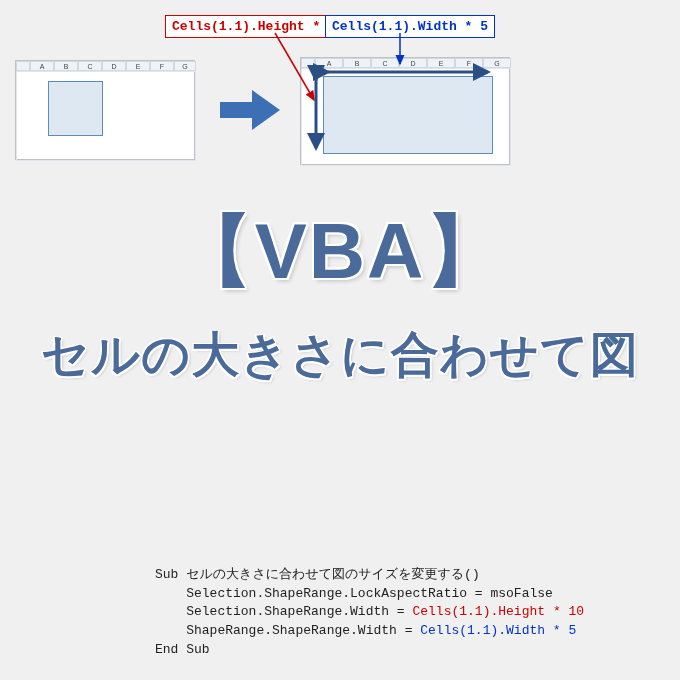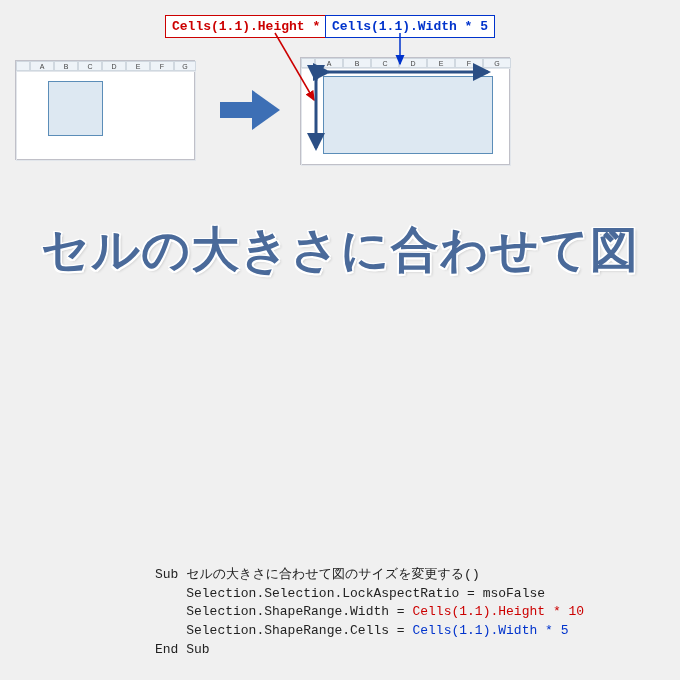--- a/index.html
+++ b/index.html
@@ -221,22 +221,23 @@
   <line x1="275" y1="33" x2="314" y2="100" stroke="#cc0000" stroke-width="1.5" marker-end="url(#ah-red)"></line>
 
   <line x1="400" y1="33" x2="400" y2="64" stroke="#0033cc" stroke-width="1.5" marker-end="url(#ah-blue)"></line>
 
   <line x1="316" y1="80" x2="316" y2="148" stroke="#2b4f85" stroke-width="3" marker-start="url(#ah-navy-s)" marker-end="url(#ah-navy-e)"></line>
 
   <line x1="328" y1="72" x2="488" y2="72" stroke="#2b4f85" stroke-width="3" marker-start="url(#ah-navy-s)" marker-end="url(#ah-navy-e)"></line>
 </svg>
 
 <div class="title-area">
+  <div class="title-main">【VBA】</div>
   <div class="title-sub">
     <div>セルの大きさに合わせて図</div>
   </div>
 </div>
 
 <div class="code-block"><span>Sub セルの大きさに合わせて図のサイズを変更する()</span>
-<span>    Selection.Selection.LockAspectRatio = msoFalse</span>
+<span>    Selection.ShapeRange.LockAspectRatio = msoFalse</span>
 <span>    Selection.ShapeRange.Width = </span><span class="code-red">Cells(1.1).Height * 10</span>
-<span>    Selection.ShapeRange.Cells = </span><span class="code-blue">Cells(1.1).Width * 5</span>
+<span>    ShapeRange.ShapeRange.Width = </span><span class="code-blue">Cells(1.1).Width * 5</span>
 <span>End Sub</span></div>
 
 </body></html>

